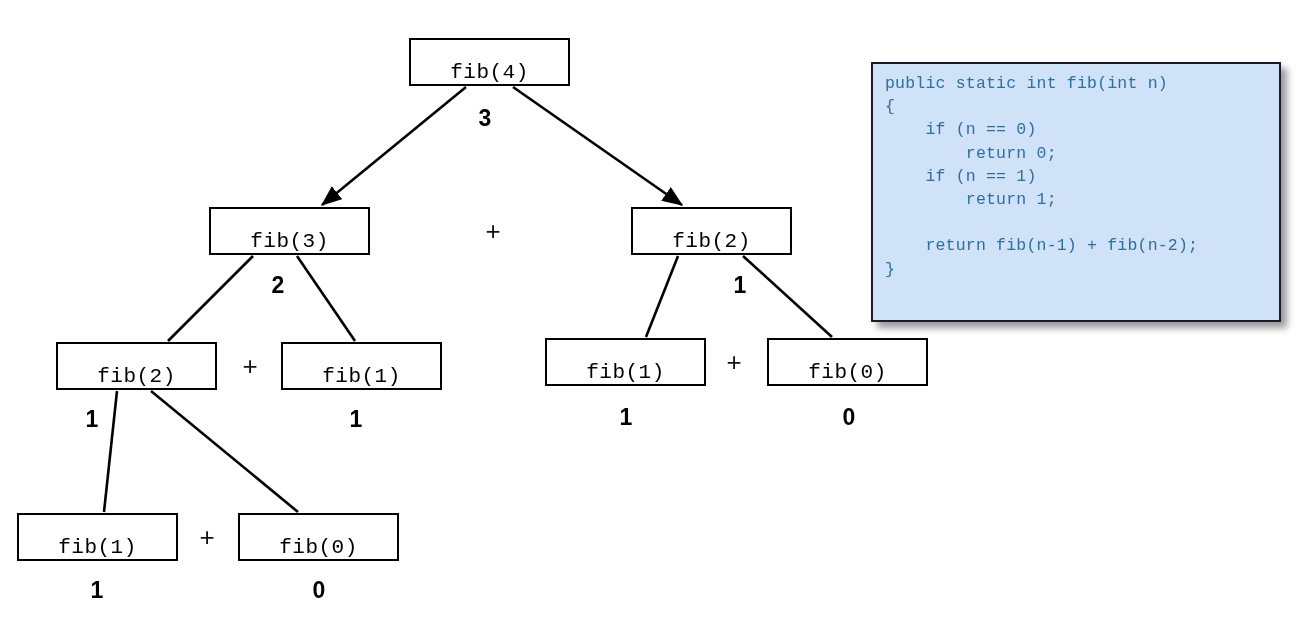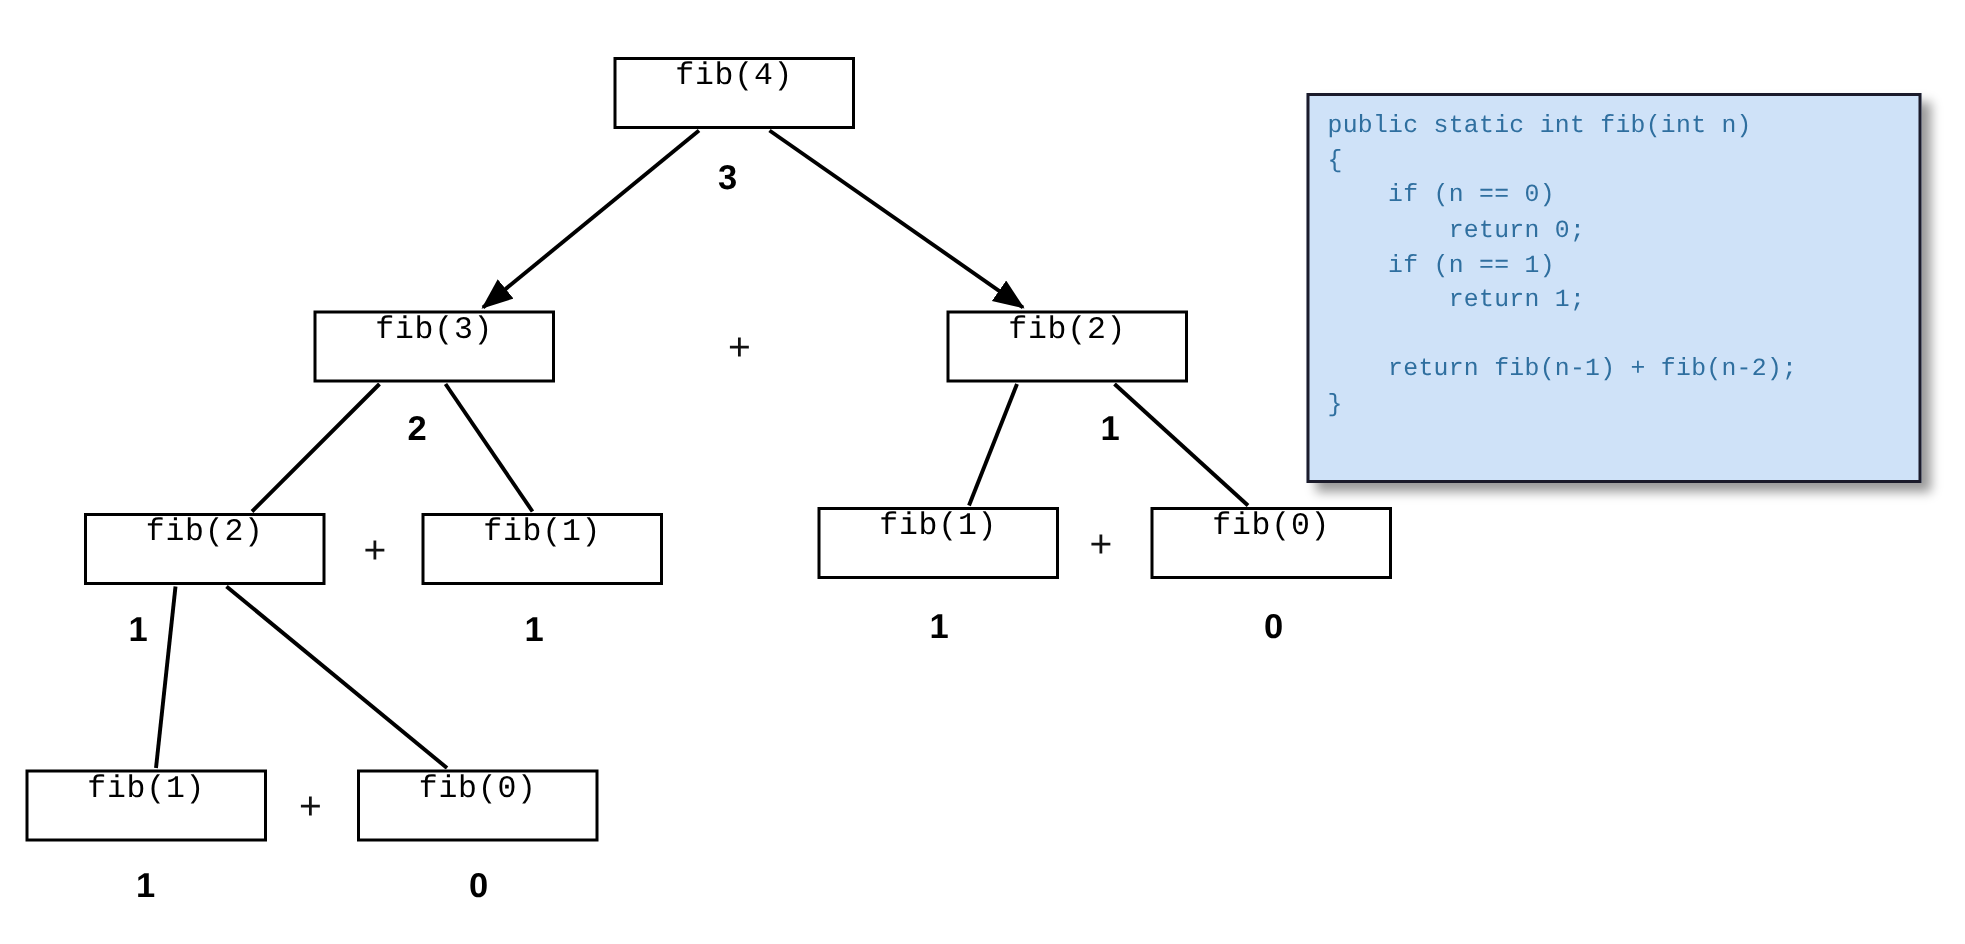--- a/index.html
+++ b/index.html
@@ -16,21 +16,21 @@
     font-family: "Liberation Sans", sans-serif;
   }
 
   
   .node {
     position: absolute;
     box-sizing: border-box;
     border: 2px solid #000000;
     background: #ffffff;
     display: flex;
-    align-items: flex-start;
+    align-items: flex-end;
     justify-content: center;
     font-family: "Liberation Mono", monospace;
     font-size: 21px;
     color: #000000;
     letter-spacing: 0.5px;
     z-index: 3;
   }
 
   
   .value-label {

